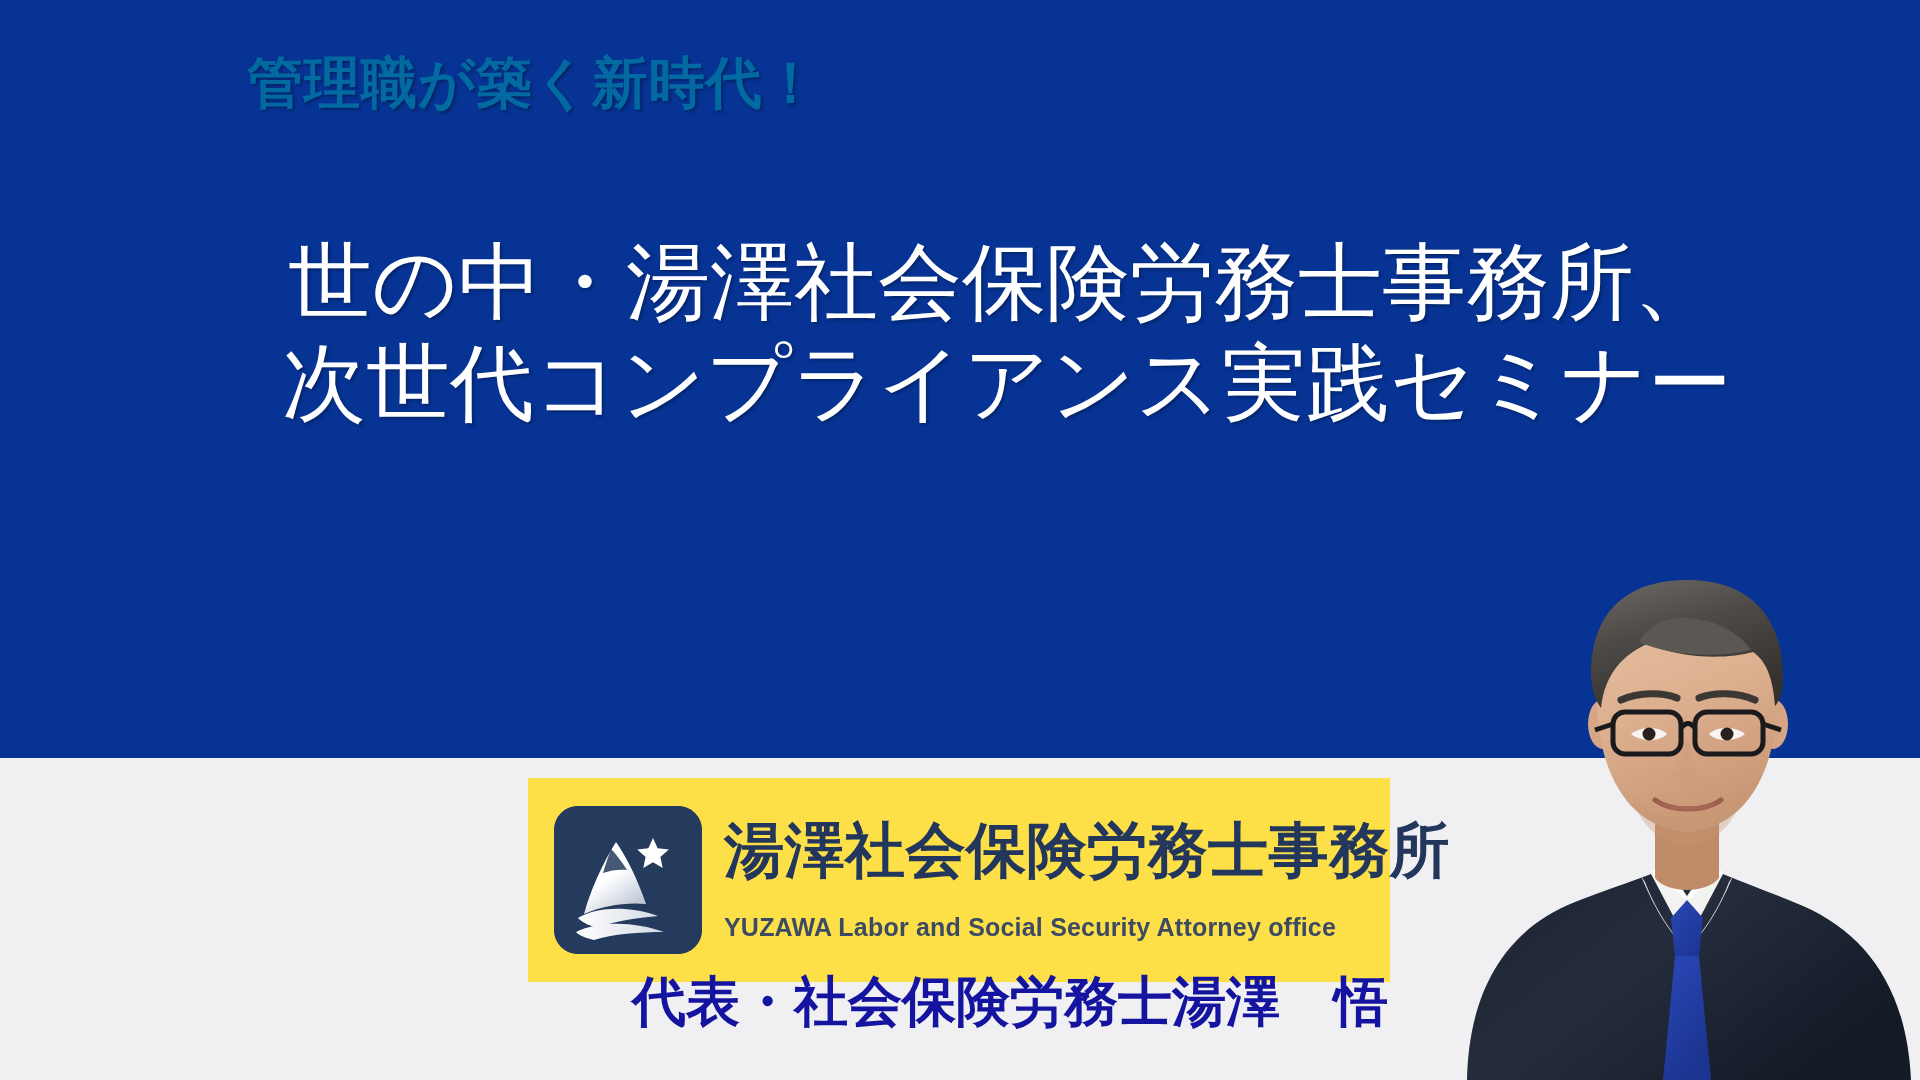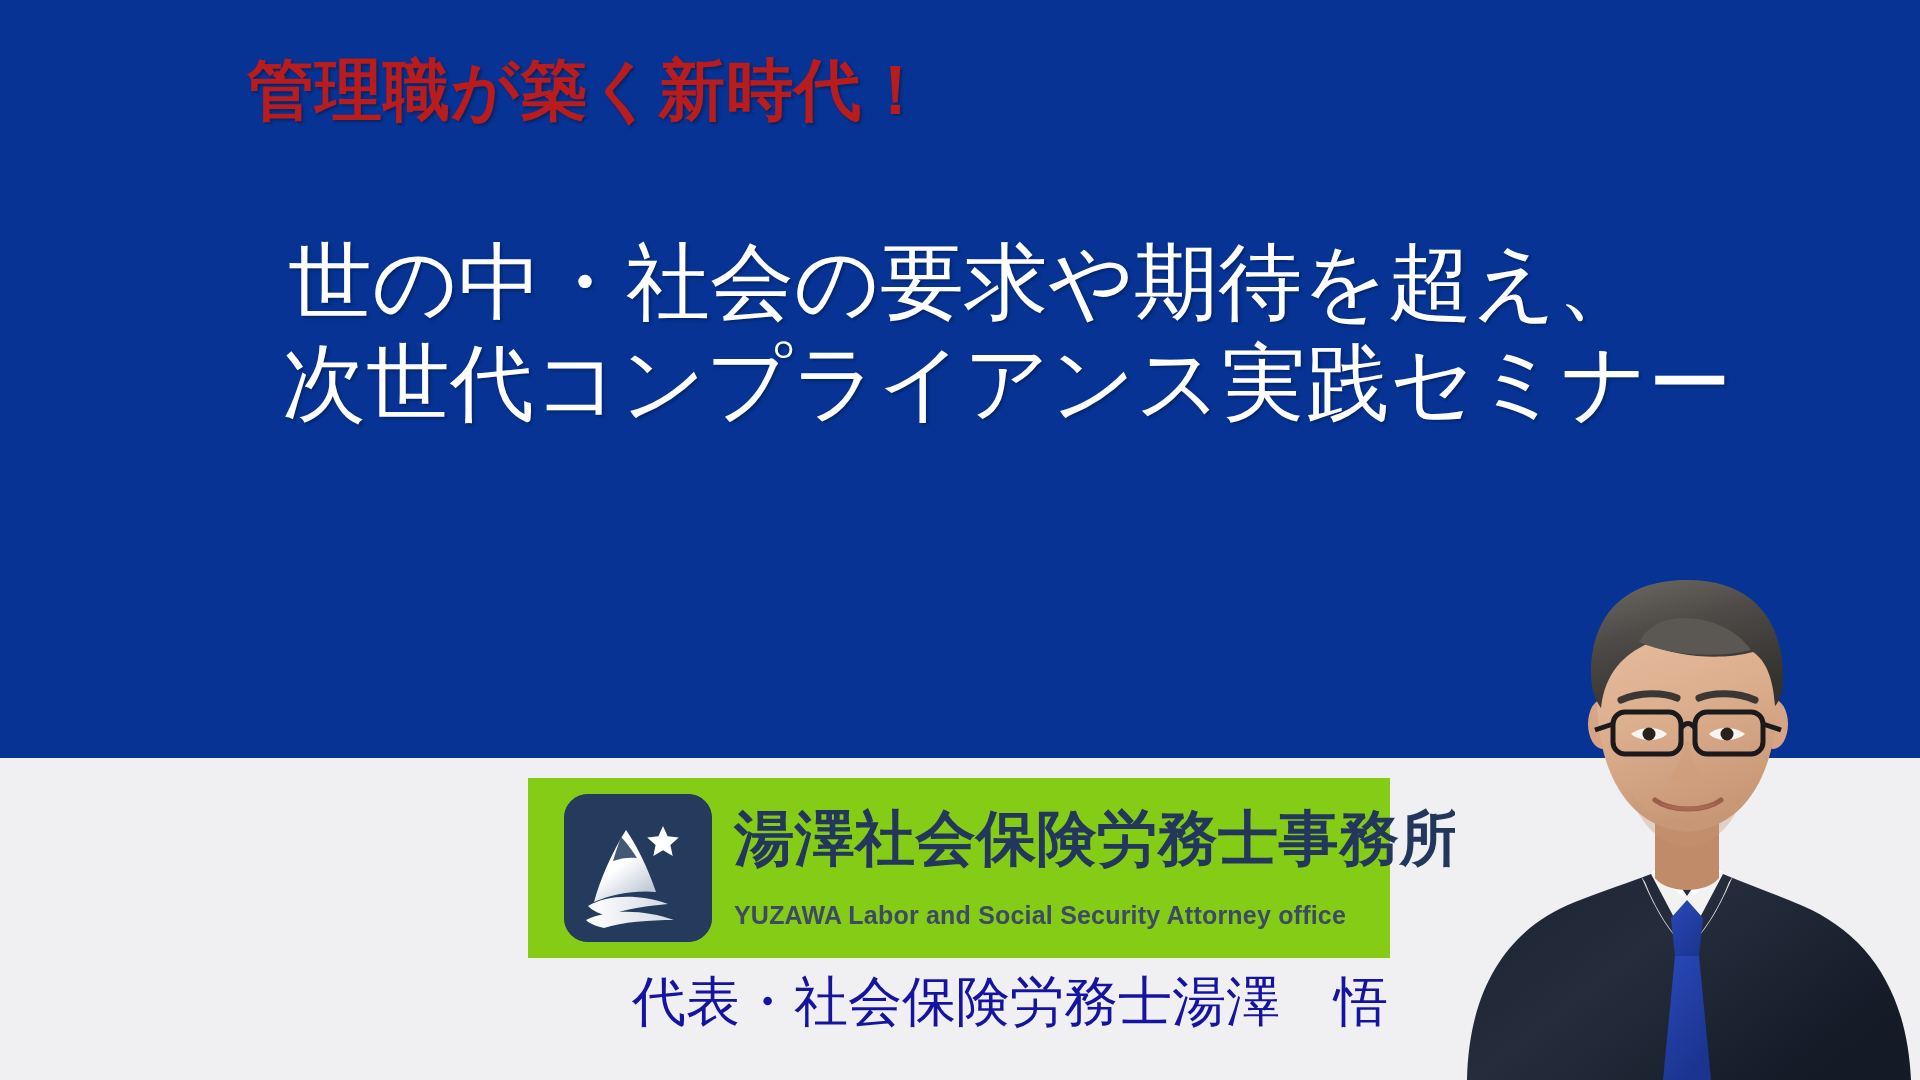--- a/index.html
+++ b/index.html
@@ -16,22 +16,22 @@
     background:#063394;
   }
   .band-bottom{
     position:absolute;left:0;top:758px;width:1920px;height:322px;
     background:#f0f0f2;
   }
 
   
   .headline{
     position:absolute;left:247px;top:52px;
-    color:#b91c1c;
-    font-size:67px;font-weight:bold;
+    color:#0369a1;
+    font-size:56px;font-weight:bold;
     letter-spacing:1px;
     line-height:1.12;
     white-space:nowrap;
     text-shadow:2px 2px 3px rgba(0,0,0,.30);
   }
 
   
   .title-block{
     position:absolute;left:288px;top:232px;width:1370px;
     text-align:left;
@@ -44,25 +44,25 @@
     white-space:nowrap;
     letter-spacing:0px;
     text-shadow:2px 2px 3px rgba(0,0,0,.28);
   }
   .title-line.l2{text-indent:-6px;}
   .title-line.l3{text-indent:-6px;}
 
   
   .logo-card{
     position:absolute;left:528px;top:778px;
-    width:862px;height:180px;
-    background:#84cc16;
+    width:862px;height:204px;
+    background:#fde047;
     display:flex;align-items:center;
     box-sizing:border-box;
-    padding-left:12px;
+    padding-left:2px;
   }
   .logo-mark{
     width:148px;height:148px;margin-left:24px;margin-right:22px;
     border-radius:24px;
     background:#243b5e;
     position:relative;flex:0 0 auto;overflow:hidden;
   }
   .logo-mark svg{position:absolute;left:0;top:0;}
   .logo-textwrap{display:flex;flex-direction:column;justify-content:center;}
   .logo-jp{
@@ -78,21 +78,21 @@
     line-height:1.25;
     margin-top:28px;
     white-space:nowrap;
     letter-spacing:0.2px;
   }
 
   
   .presenter{
     position:absolute;left:632px;top:966px;
     color:#1414a0;
-    font-size:54px;font-weight:normal;
+    font-size:54px;font-weight:bold;
     white-space:nowrap;
     letter-spacing:0px;
   }
 
   
   .portrait{
     position:absolute;left:1455px;top:556px;
     width:465px;height:524px;
     overflow:hidden;
   }
@@ -102,21 +102,21 @@
 <body>
 
 <div id="slide">
 
   <div class="band-blue"></div>
   <div class="band-bottom"></div>
 
   <div class="headline">管理職が築く新時代！</div>
 
   <div class="title-block">
-    <div class="title-line l1">世の中・社会の要求や期待を超え、</div>
+    <div class="title-line l1">世の中・湯澤社会保険労務士事務所、</div>
     <div class="title-line l3">次世代コンプライアンス実践セミナー</div>
   </div>
 
   <div class="logo-card">
     <div class="logo-mark">
       <svg width="148" height="148" viewBox="0 0 148 148" aria-hidden="true">
         <defs>
           <linearGradient id="sailg" x1="0" y1="0" x2="0.6" y2="1">
             <stop offset="0%" stop-color="#ffffff"></stop>
             <stop offset="55%" stop-color="#ffffff"></stop>

